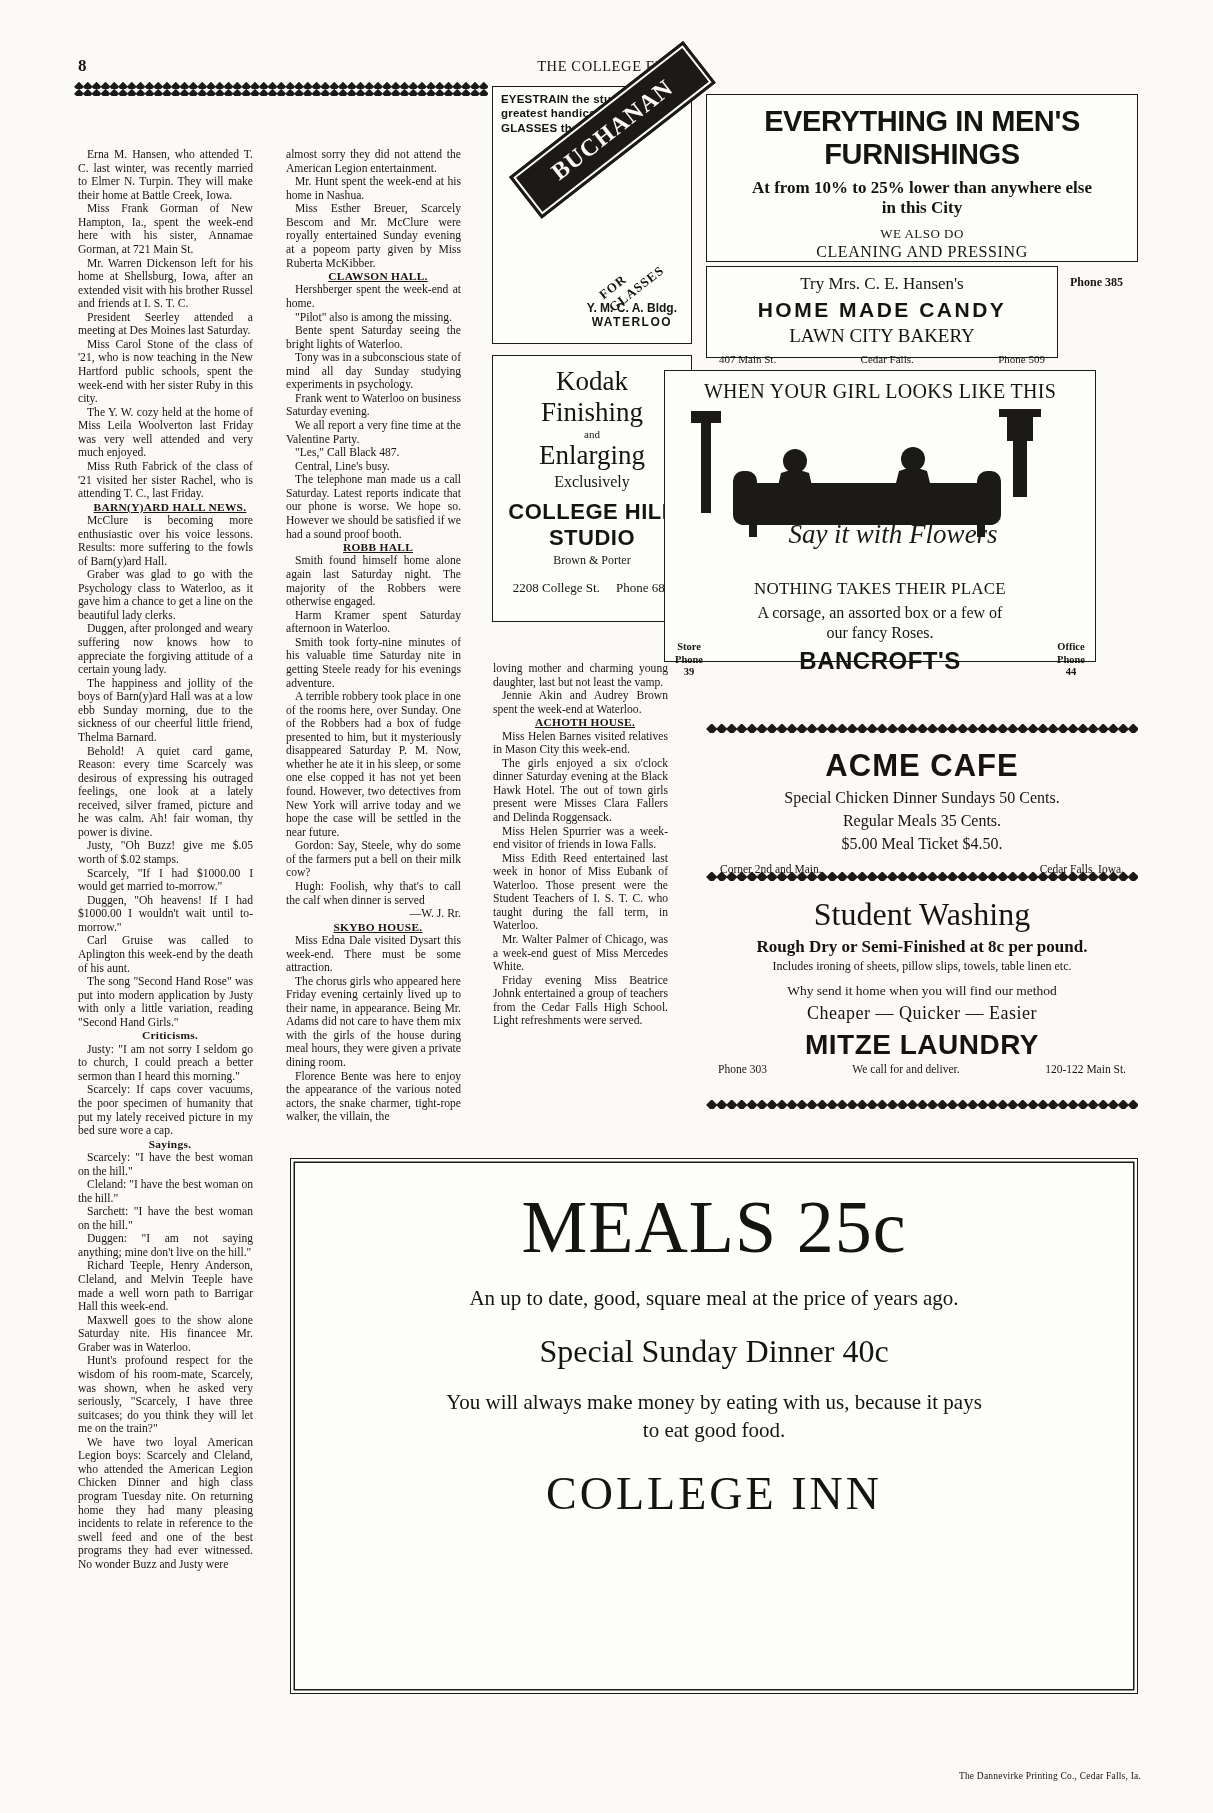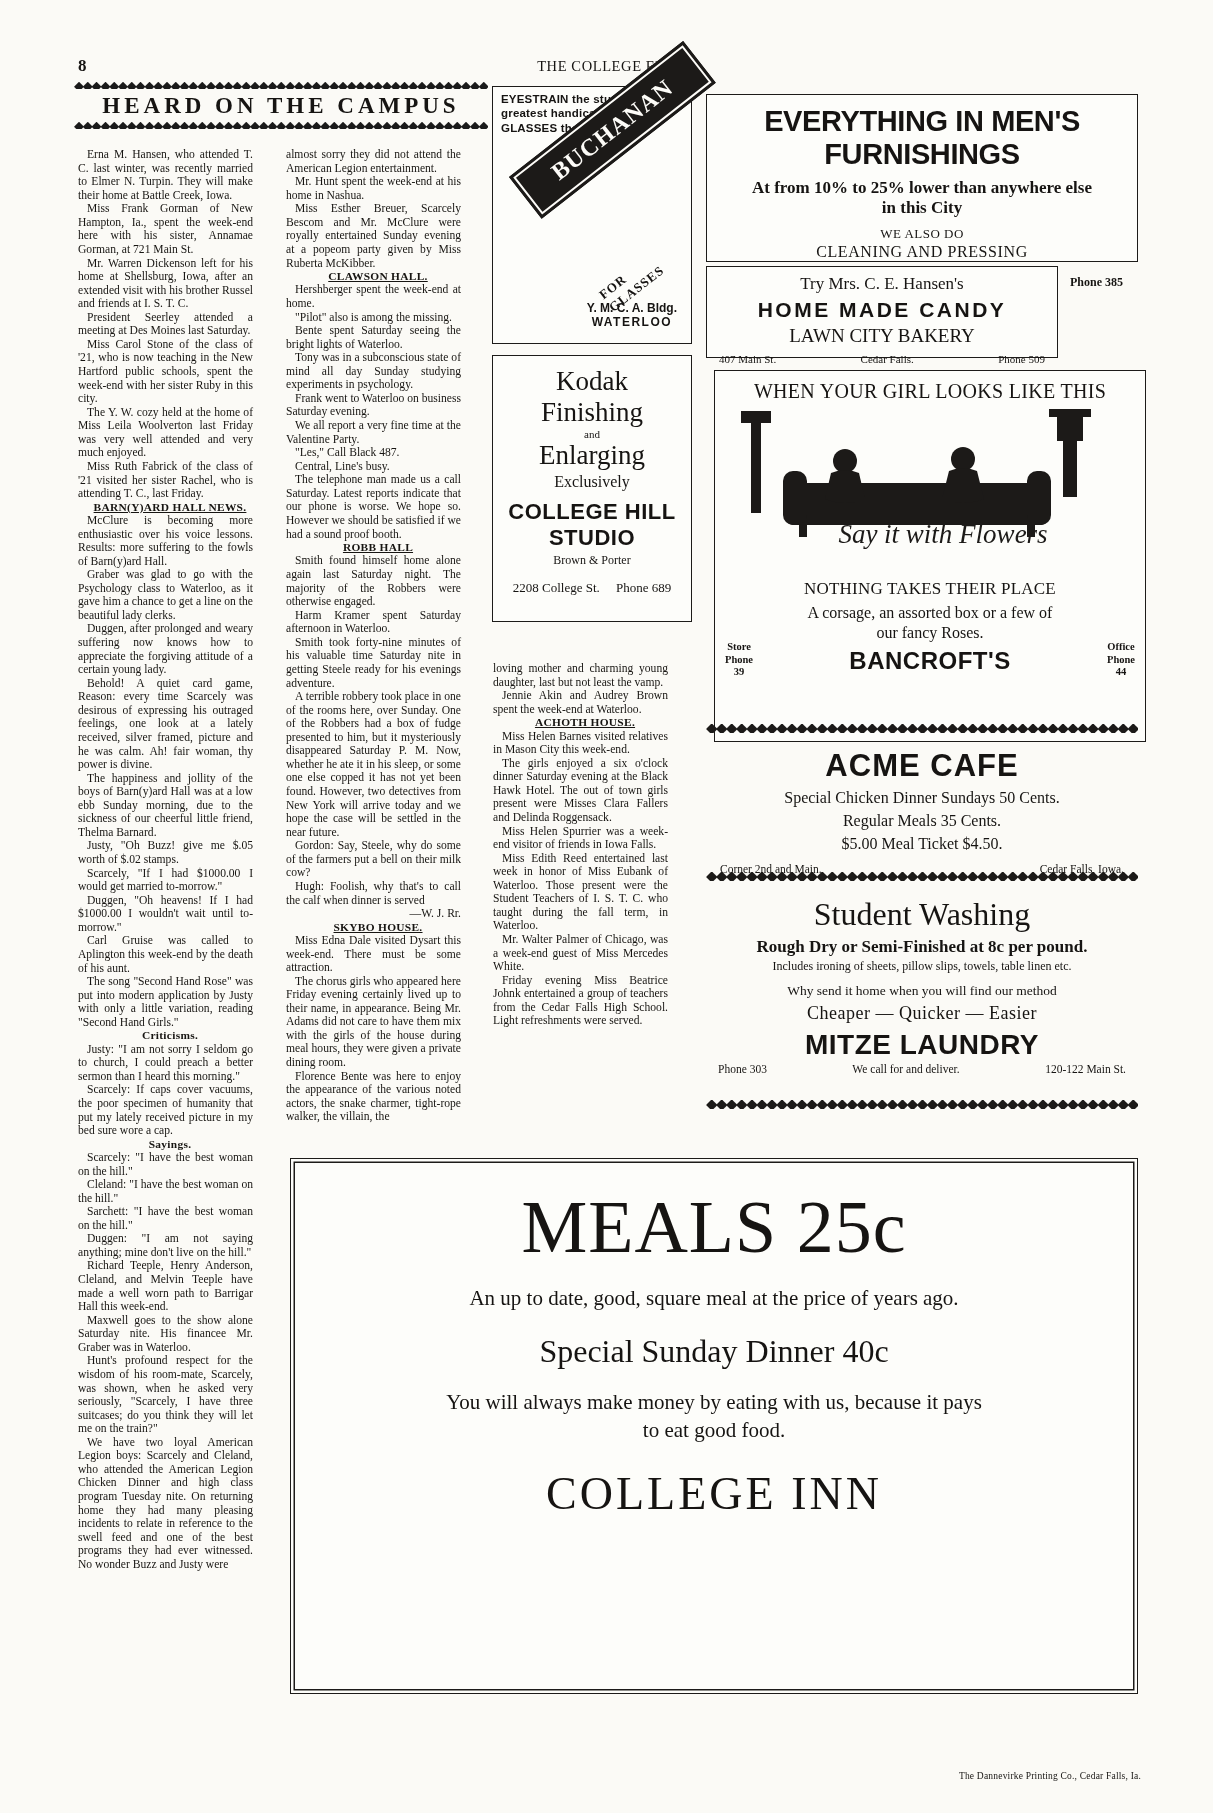--- a/index.html
+++ b/index.html
@@ -344,39 +344,38 @@
 </head>
 <body>
 
 <div class="page">
 
   <div class="folio">8</div>
   <div class="paper-name">THE COLLEGE EYE</div>
 
   <div class="campus-band">
     <div class="dots-row">◆◆◆◆◆◆◆◆◆◆◆◆◆◆◆◆◆◆◆◆◆◆◆◆◆◆◆◆◆◆◆◆◆◆◆◆◆◆◆◆◆◆◆◆◆◆◆◆◆◆◆◆◆◆◆◆◆◆◆◆◆◆◆◆◆◆◆◆◆◆◆◆◆◆◆◆◆◆◆◆◆◆</div>
-    <div class="campus-title">HEARD ON THE CAMPUS</div>
     <div class="dots-row">◆◆◆◆◆◆◆◆◆◆◆◆◆◆◆◆◆◆◆◆◆◆◆◆◆◆◆◆◆◆◆◆◆◆◆◆◆◆◆◆◆◆◆◆◆◆◆◆◆◆◆◆◆◆◆◆◆◆◆◆◆◆◆◆◆◆◆◆◆◆◆◆◆◆◆◆◆◆◆◆◆◆</div>
   </div>
 
   <div class="col" style="left:78px; top:148px; width:175px;">
     <p>Erna M. Hansen, who attended T. C. last winter, was recently married to Elmer N. Turpin. They will make their home at Battle Creek, Iowa.</p>
     <p>Miss Frank Gorman of New Hampton, Ia., spent the week-end here with his sister, Annamae Gorman, at 721 Main St.</p>
     <p>Mr. Warren Dickenson left for his home at Shellsburg, Iowa, after an extended visit with his brother Russel and friends at I. S. T. C.</p>
     <p>President Seerley attended a meeting at Des Moines last Saturday.</p>
     <p>Miss Carol Stone of the class of '21, who is now teaching in the New Hartford public schools, spent the week-end with her sister Ruby in this city.</p>
     <p>The Y. W. cozy held at the home of Miss Leila Woolverton last Friday was very well attended and very much enjoyed.</p>
     <p>Miss Ruth Fabrick of the class of '21 visited her sister Rachel, who is attending T. C., last Friday.</p>
 
     <p class="sec-head">BARN(Y)ARD HALL NEWS.</p>
     <p>McClure is becoming more enthusiastic over his voice lessons. Results: more suffering to the fowls of Barn(y)ard Hall.</p>
     <p>Graber was glad to go with the Psychology class to Waterloo, as it gave him a chance to get a line on the beautiful lady clerks.</p>
     <p>Duggen, after prolonged and weary suffering now knows how to appreciate the forgiving attitude of a certain young lady.</p>
+    <p>The happiness and jollity of the boys of Barn(y)ard Hall was at a low ebb Sunday morning, due to the sickness of our cheerful little friend, Thelma Barnard.</p>
     <p>Behold! A quiet card game, Reason: every time Scarcely was desirous of expressing his outraged feelings, one look at a lately received, silver framed, picture and he was calm. Ah! fair woman, thy power is divine.</p>
-    <p>The happiness and jollity of the boys of Barn(y)ard Hall was at a low ebb Sunday morning, due to the sickness of our cheerful little friend, Thelma Barnard.</p>
     <p>Justy, "Oh Buzz! give me $.05 worth of $.02 stamps.</p>
     <p>Scarcely, "If I had $1000.00 I would get married to-morrow."</p>
     <p>Duggen, "Oh heavens! If I had $1000.00 I wouldn't wait until to-morrow."</p>
     <p>Carl Gruise was called to Aplington this week-end by the death of his aunt.</p>
     <p>The song "Second Hand Rose" was put into modern application by Justy with only a little variation, reading "Second Hand Girls."</p>
 
     <p class="sec-head plain">Criticisms.</p>
     <p>Justy: "I am not sorry I seldom go to church, I could preach a better sermon than I heard this morning."</p>
     <p>Scarcely: If caps cover vacuums, the poor specimen of humanity that put my lately received picture in my bed sure wore a cap.</p>
 
@@ -485,21 +484,21 @@
     <div class="bk-try">Try Mrs. C. E. Hansen's</div>
     <div class="bk-candy">HOME MADE CANDY</div>
     <div class="bk-lawn">LAWN CITY BAKERY</div>
     <div class="bk-row">
       <span>407 Main St.</span>
       <span>Cedar Falls.</span>
       <span>Phone 509</span>
     </div>
   </div>
 
-  <div class="box ctr" style="left:714px; top:370px; width:432px; height:372px;">
+  <div class="box ctr" style="left:664px; top:370px; width:432px; height:292px;">
     <div class="bc-head">WHEN YOUR GIRL LOOKS LIKE THIS</div>
 
     <div class="bc-illus">
       <svg width="408" height="150" viewBox="0 0 408 150">
 
         <rect x="24" y="8" width="10" height="96" fill="#1c1a18"></rect>
         <rect x="14" y="2" width="30" height="12" fill="#1c1a18"></rect>
 
         <rect x="330" y="6" width="26" height="26" fill="#1c1a18"></rect>
         <rect x="336" y="32" width="14" height="56" fill="#1c1a18"></rect>

